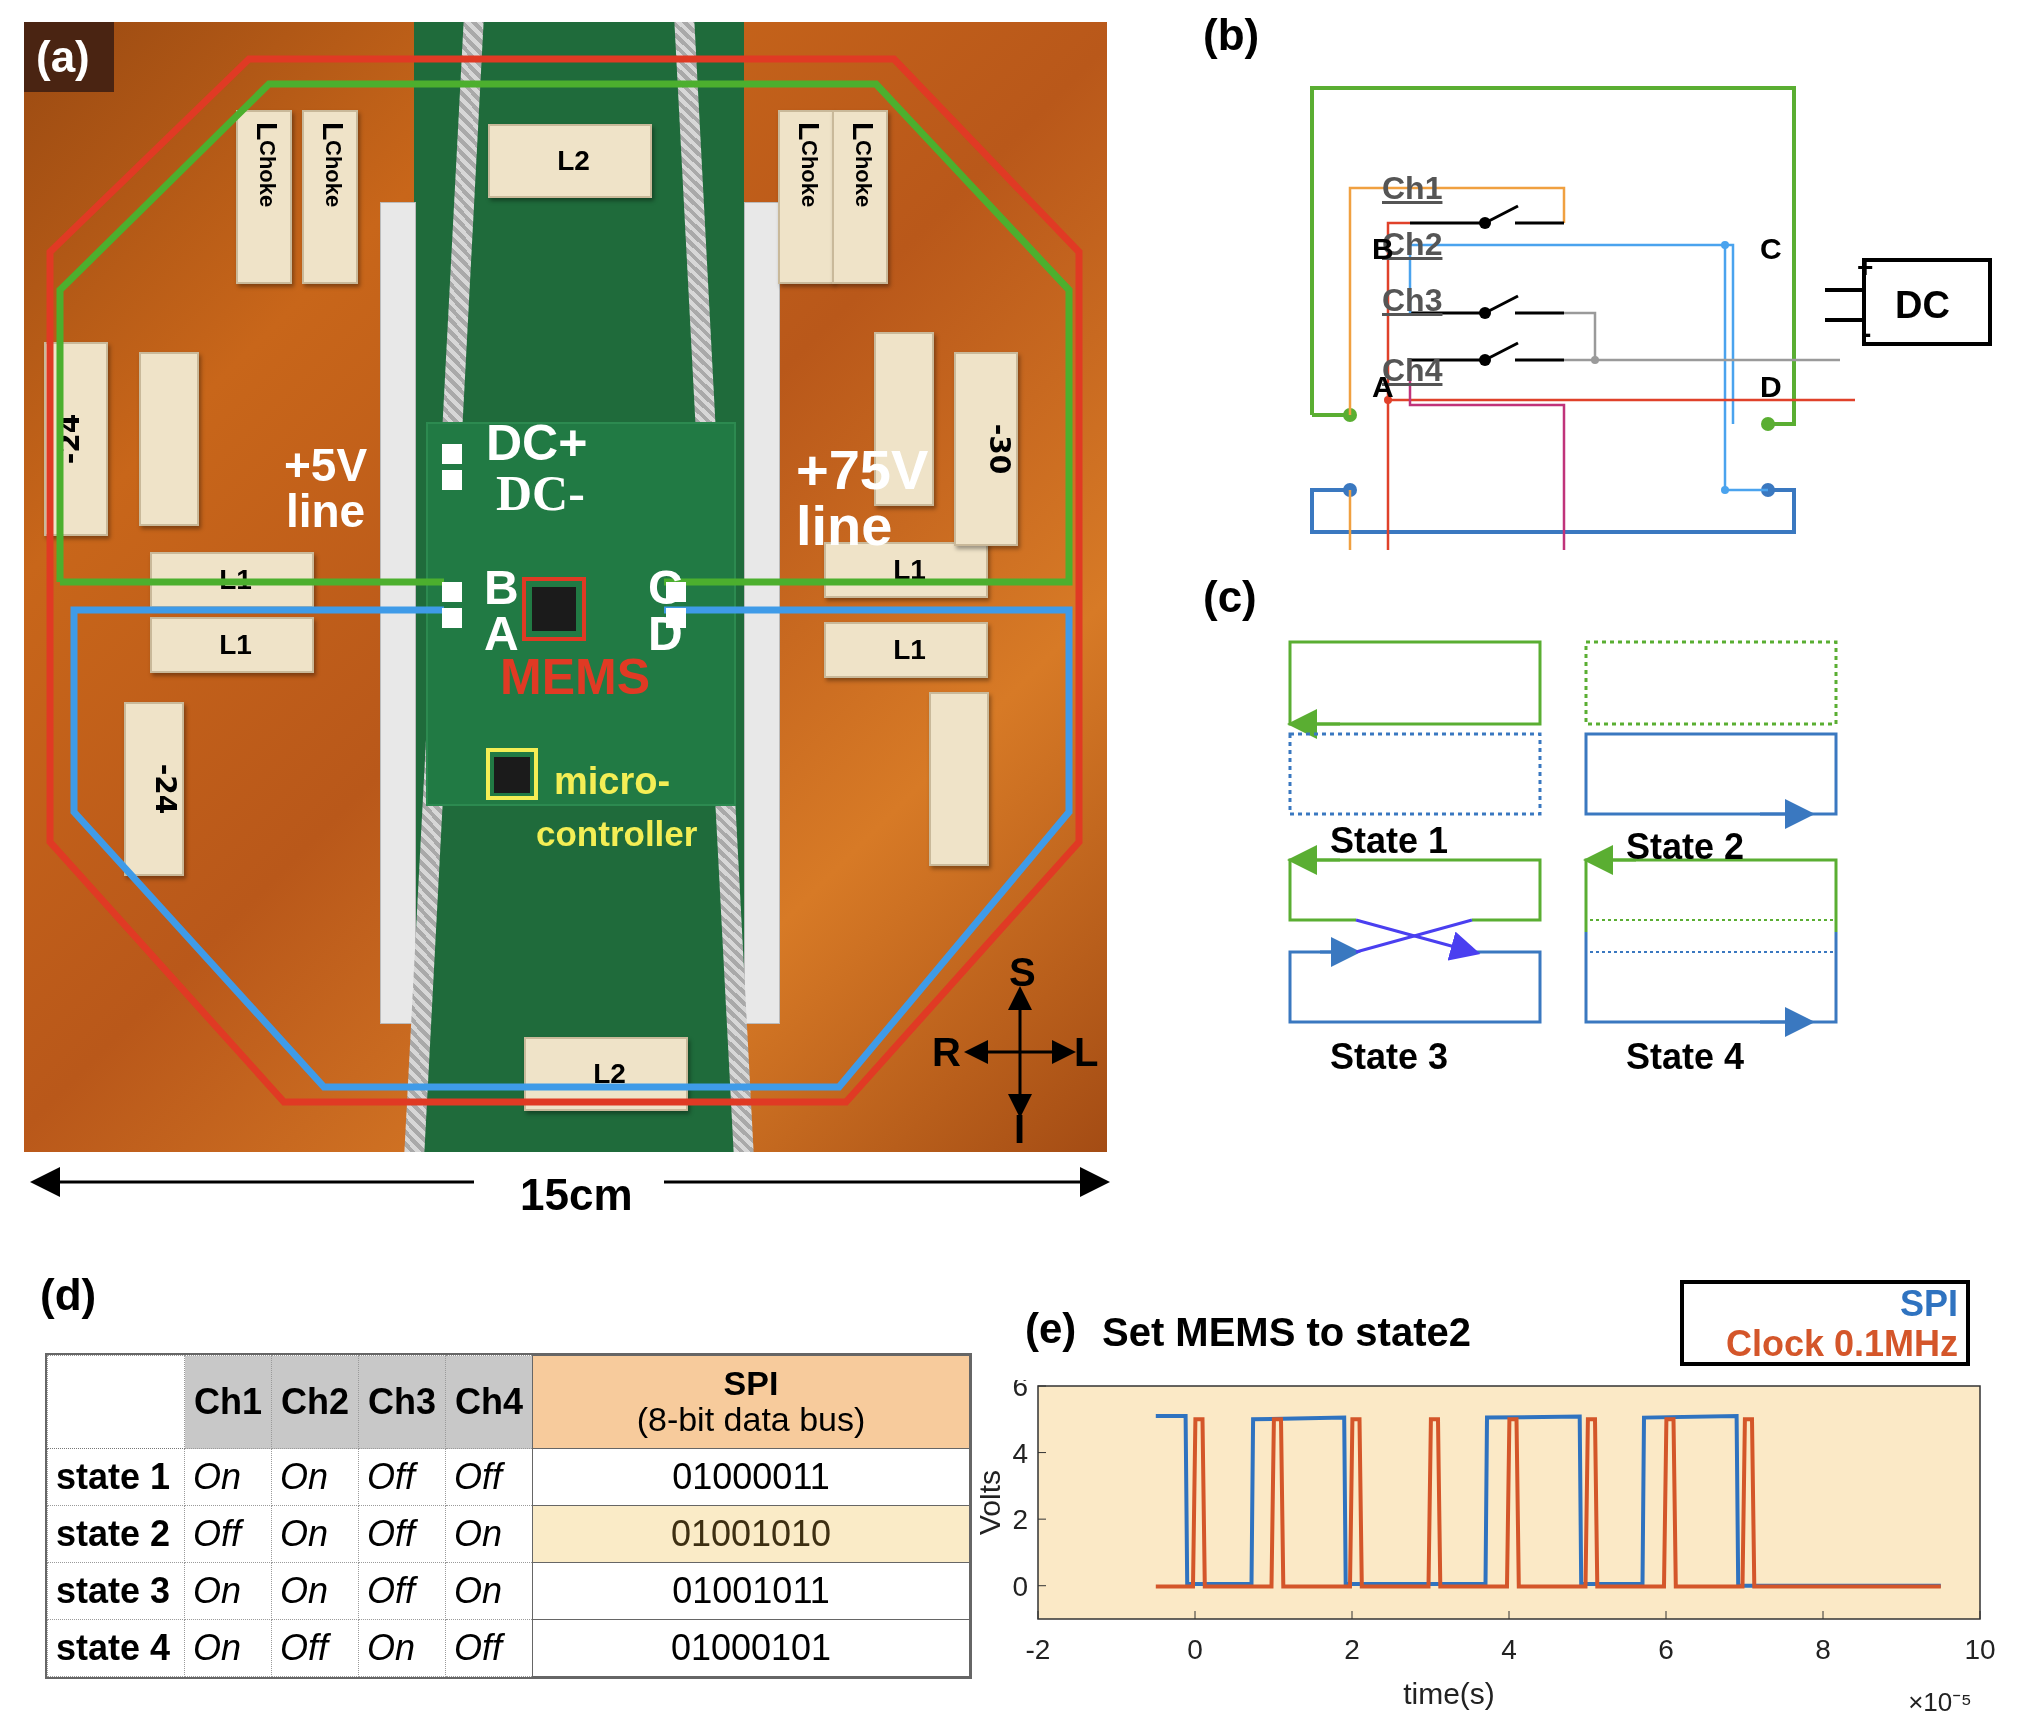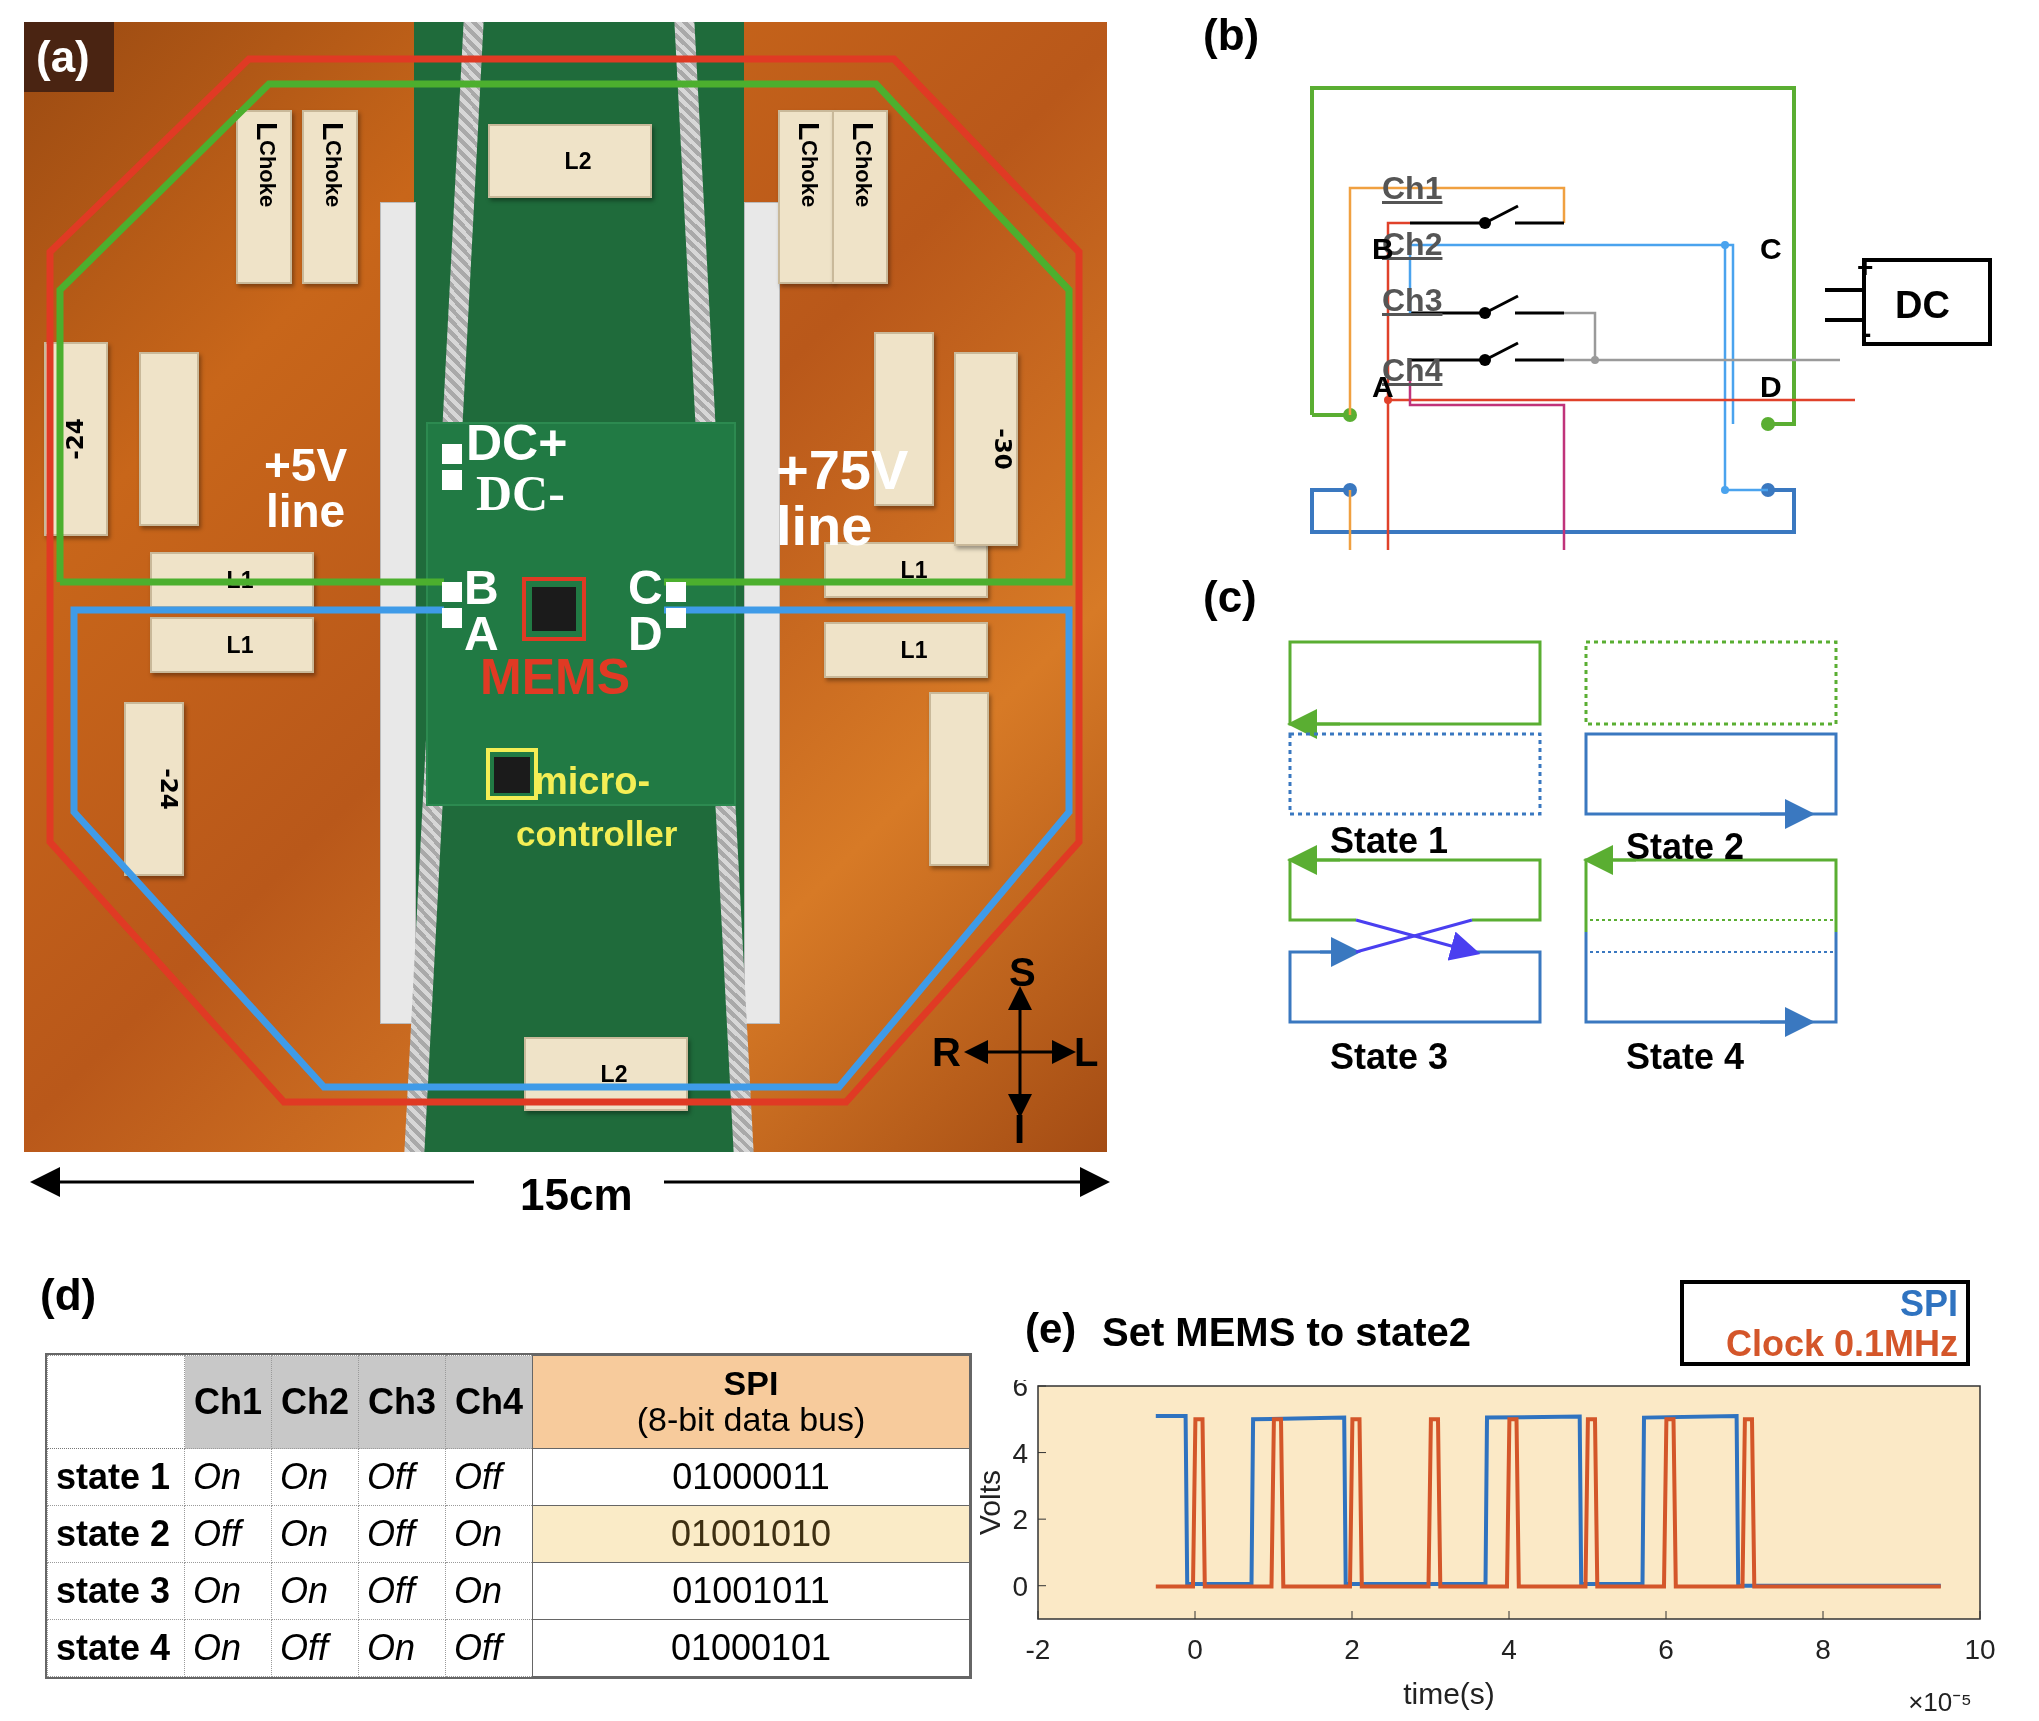--- a/index.html
+++ b/index.html
@@ -7,26 +7,26 @@
   .abs { position:absolute; }
   .panel-label { position:absolute; font-family:"Liberation Sans", sans-serif; font-weight:bold; font-size:44px; color:#000; }
   
   #photo { position:absolute; left:24px; top:22px; width:1083px; height:1130px; overflow:hidden;
     background: linear-gradient(135deg,#9a4a12 0%, #c8661a 25%, #b9581a 50%, #d77a26 75%, #a44c14 100%); }
   #photo .board { position:absolute; left:390px; top:0; width:330px; height:1130px; background:#1f6b3b; }
   #photo .board2 { position:absolute; left:402px; top:400px; width:306px; height:380px; background:#217a44; border:2px solid #2c8a50; }
   #photo .rail { position:absolute; width:34px; background:#e8e8e8; border:1px solid #bbb; }
   #photo .cable { position:absolute; width:20px; background:repeating-linear-gradient(45deg,#d7d7d7 0 4px,#a9a9a9 4px 8px); }
   #photo .res { position:absolute; background:#efe3c8; border:2px solid #c9b99a; box-shadow:2px 3px 4px rgba(0,0,0,0.35); }
-  #photo .res span { position:absolute; left:16px; right:0; top:50%; transform:translateY(-50%); text-align:center; font-weight:bold; font-size:23px; color:#000; }
+  #photo .res span { position:absolute; left:7px; right:0; top:50%; transform:translateY(-50%); text-align:center; font-weight:bold; font-size:28px; color:#000; }
   #photo .res.vert span { writing-mode:vertical-rl; font-size:22px; top:10px; transform:none; left:50%; right:auto; margin-left:-14px; }
   #photo .res.vert span b { font-size:30px; }
   #photo .chip { position:absolute; background:#1b1b1b; }
   .pad { position:absolute; width:20px; height:20px; background:#fff; }
-  .ovl { position:absolute; font-weight:bold; color:#fff; line-height:1; }
+  .ovl { position:absolute; font-weight:bold; color:#fff; line-height:1;margin-left:20px; }
   
   #tbl { position:absolute; left:47px; top:1355px; border-collapse:collapse; font-family:"Liberation Sans", sans-serif; }
   #tbl td, #tbl th { height:56px; font-size:36px; padding:0 8px; border:1px dotted #9a9a9a; }
   #tbl th { background:#c8c8c8; font-weight:bold; }
   #tbl th.corner { background:#fff; border-bottom:1px dotted #777; }
   #tbl th.spi { background:#f7cb9c; font-size:34px; line-height:1.05; border:1px solid #666; width:420px; }
   #tbl td.rowhead { font-weight:bold; text-align:left; }
   #tbl td.val { text-align:left; font-weight:normal; width:70px;font-style:italic; }
   #tbl td.code { text-align:center; border:1px solid #666; }
   #tbl td.code.hl { background:#faebc7; color:#3d2f12;margin-left:36px; }

